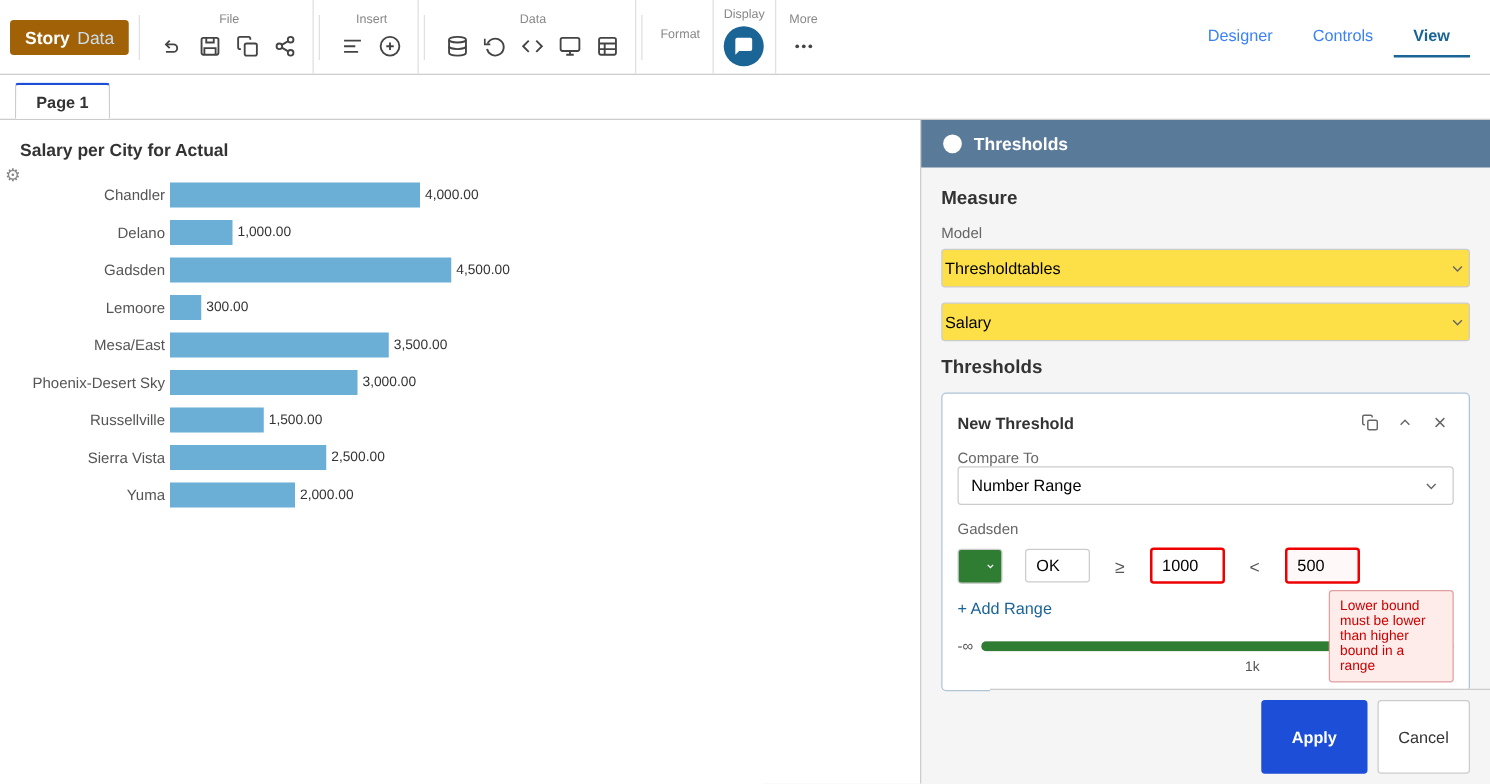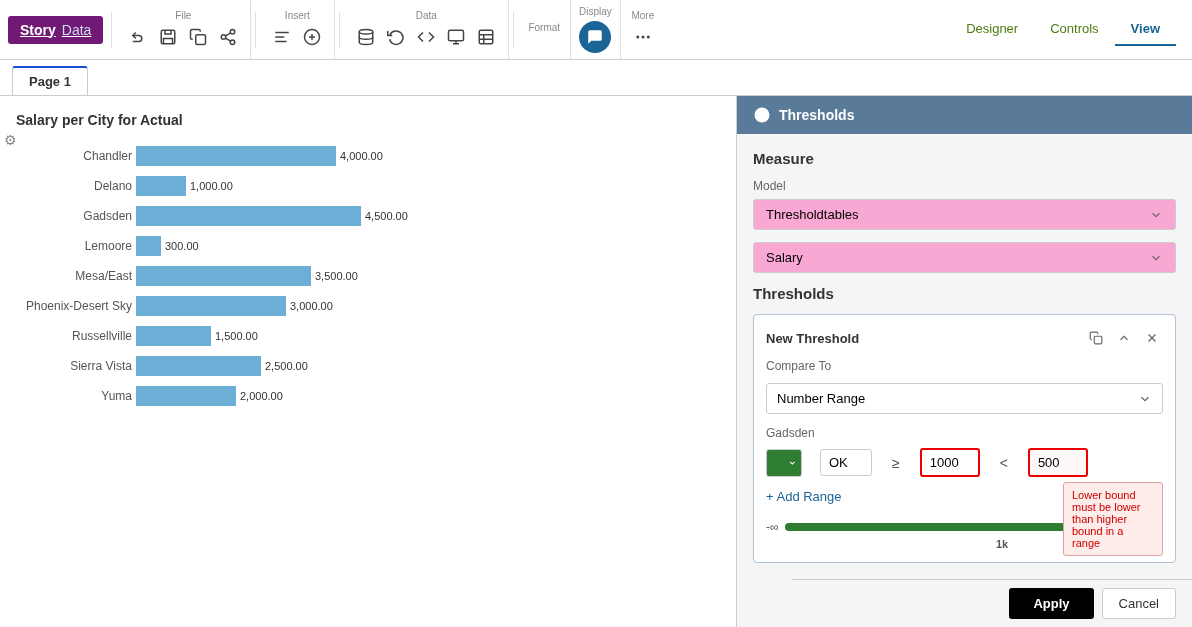--- a/index.html
+++ b/index.html
@@ -9,30 +9,29 @@
     .toolbar {
       display: flex;
       align-items: center;
       background: #fff;
       border-bottom: 1px solid #ccc;
       height: 60px;
       padding: 0 8px;
       position: relative;
     }
     .app-title {
-      background: #701a75;
+      background: #a16207;
       color: #fff;
       font-size: 14px;
       font-weight: bold;
       padding: 6px 12px;
       margin-right: 4px;
       border-radius: 3px;
       display: flex;
       gap: 6px;
-      text-decoration: underline;
     }
     .app-title .story-btn {
       color: #fff;
       background: transparent;
       border: none;
       font-weight: bold;
       cursor: pointer;
       font-size: 14px;
     }
     .app-title .data-btn {
@@ -77,21 +76,21 @@
 
     .toolbar-spacer { flex: 1; }
 
     .right-tabs {
       display: flex;
       gap: 0;
       margin-right: 8px;
     }
     .right-tab {
       padding: 8px 16px;
-      color: #4d7c0f;
+      color: #3b82f6;
       cursor: pointer;
       font-size: 13px;
       border-bottom: 2px solid transparent;
     }
     .right-tab.active {
       color: #1a6496;
       border-bottom: 2px solid #1a6496;
       font-weight: bold;
     }
 
@@ -210,23 +209,23 @@
       color: #333;
       margin-bottom: 12px;
     }
     .panel-label {
       font-size: 12px;
       color: #666;
       margin-bottom: 6px;
     }
     .panel-dropdown {
       width: 100%;
-      padding: 7px 12px;
+      padding: 7px 2px;
       border: 1px solid #ccc;
-      background: #f9a8d4;
+      background: #fde047;
       border-radius: 3px;
       font-size: 13px;
       display: flex;
       justify-content: space-between;
       align-items: center;
       cursor: pointer;
       margin-bottom: 12px;
     }
     .panel-dropdown svg { width: 14px; height: 14px; color: #666; }
 
@@ -270,21 +269,21 @@
       justify-content: center;
       cursor: pointer;
       color: #666;
       border-radius: 3px;
       font-size: 14px;
     }
 
     .compare-to-label {
       font-size: 12px;
       color: #666;
-      margin-bottom: 10px;
+      margin-bottom: 0;
     }
     .compare-dropdown {
       width: 100%;
       padding: 7px 10px;
       border: 1px solid #ccc;
       background: #fff;
       border-radius: 3px;
       font-size: 13px;
       display: flex;
       justify-content: space-between;
@@ -386,21 +385,20 @@
       left: 0;
       top: 0;
       height: 100%;
       background: #2e7d32;
       width: 75%;
     }
     .slider-tick-area {
       padding: 4px 0 0 30px;
       font-size: 11px;
       color: #555;
-      font-weight: bold;
     }
 
     
     .error-tooltip {
       background: #fdecea;
       border: 1px solid #e0a0a0;
       border-radius: 3px;
       padding: 6px 8px;
       font-size: 11px;
       color: #c00;
@@ -418,24 +416,24 @@
       padding: 8px 16px;
       display: flex;
       justify-content: flex-end;
       gap: 8px;
       position: absolute;
       bottom: 0;
       right: 0;
       width: 400px;
     }
     .btn-apply {
-      background: #000000;
+      background: #1d4ed8;
       color: #fff;
       border: none;
-      padding: 8px 24px;
+      padding: 22px 24px;
       border-radius: 3px;
       font-size: 13px;
       cursor: pointer;
       font-weight: bold;
     }
     .btn-cancel {
       background: #fff;
       color: #333;
       border: 1px solid #ccc;
       padding: 7px 16px;

